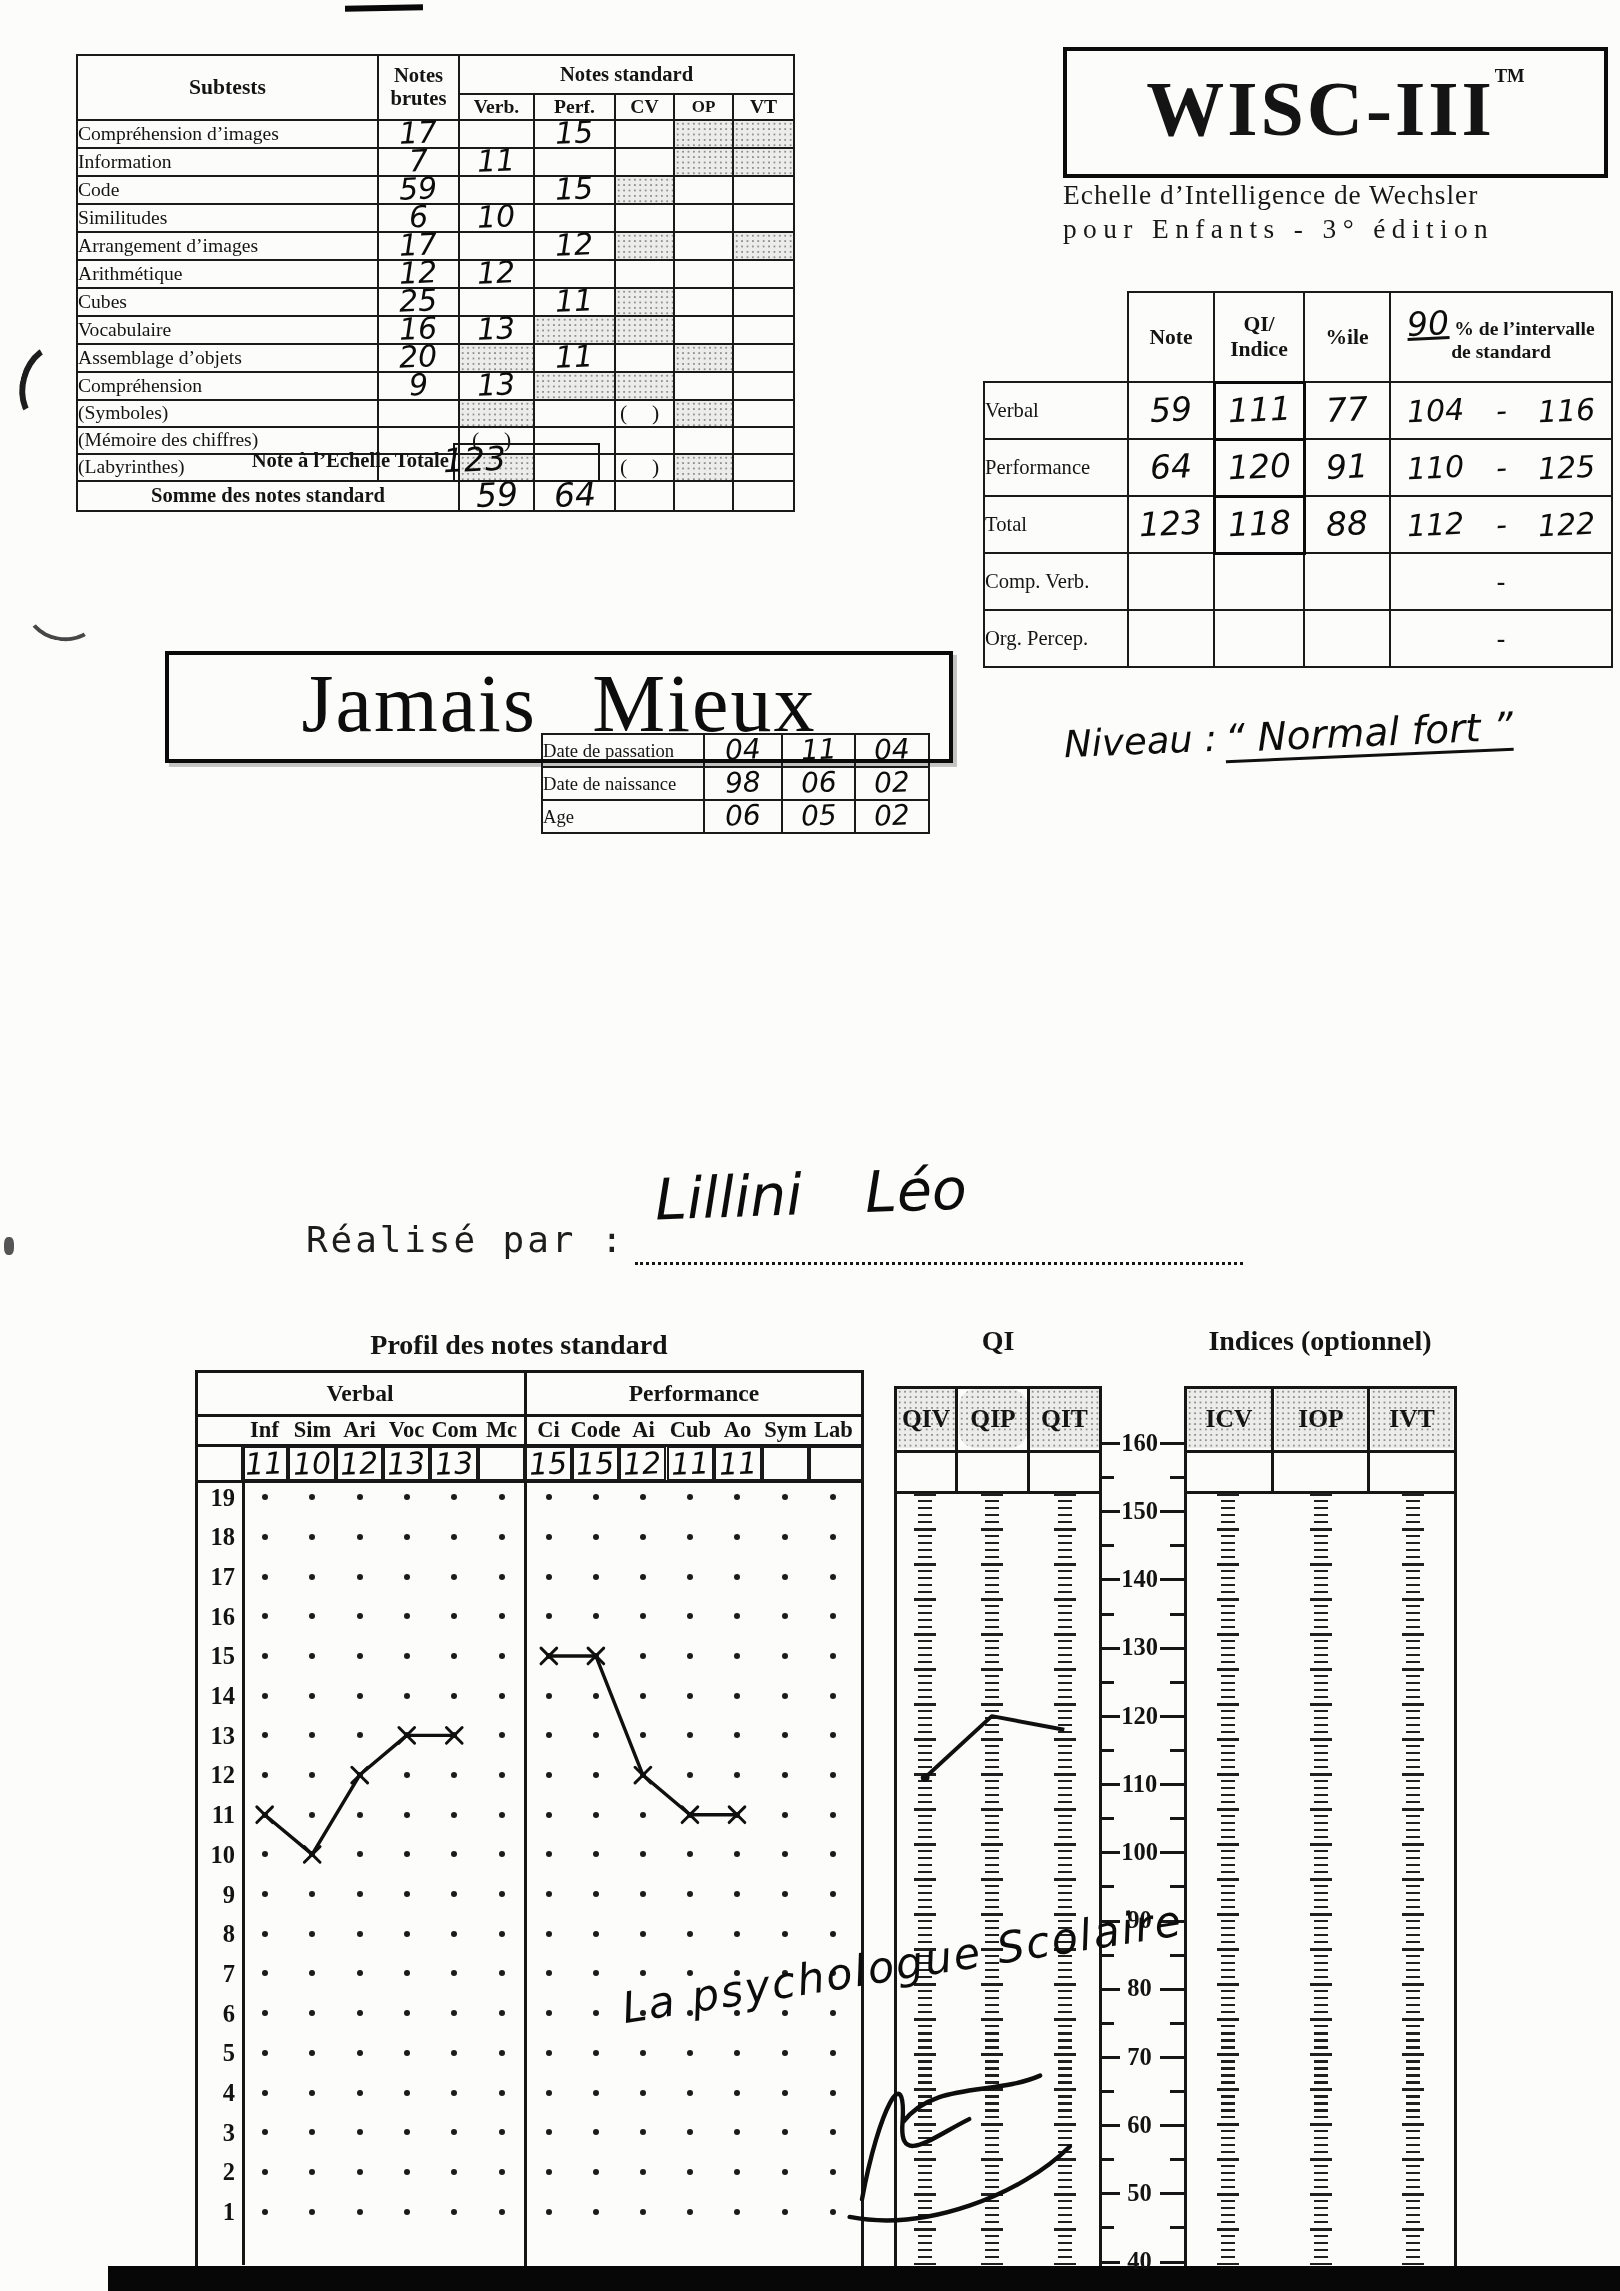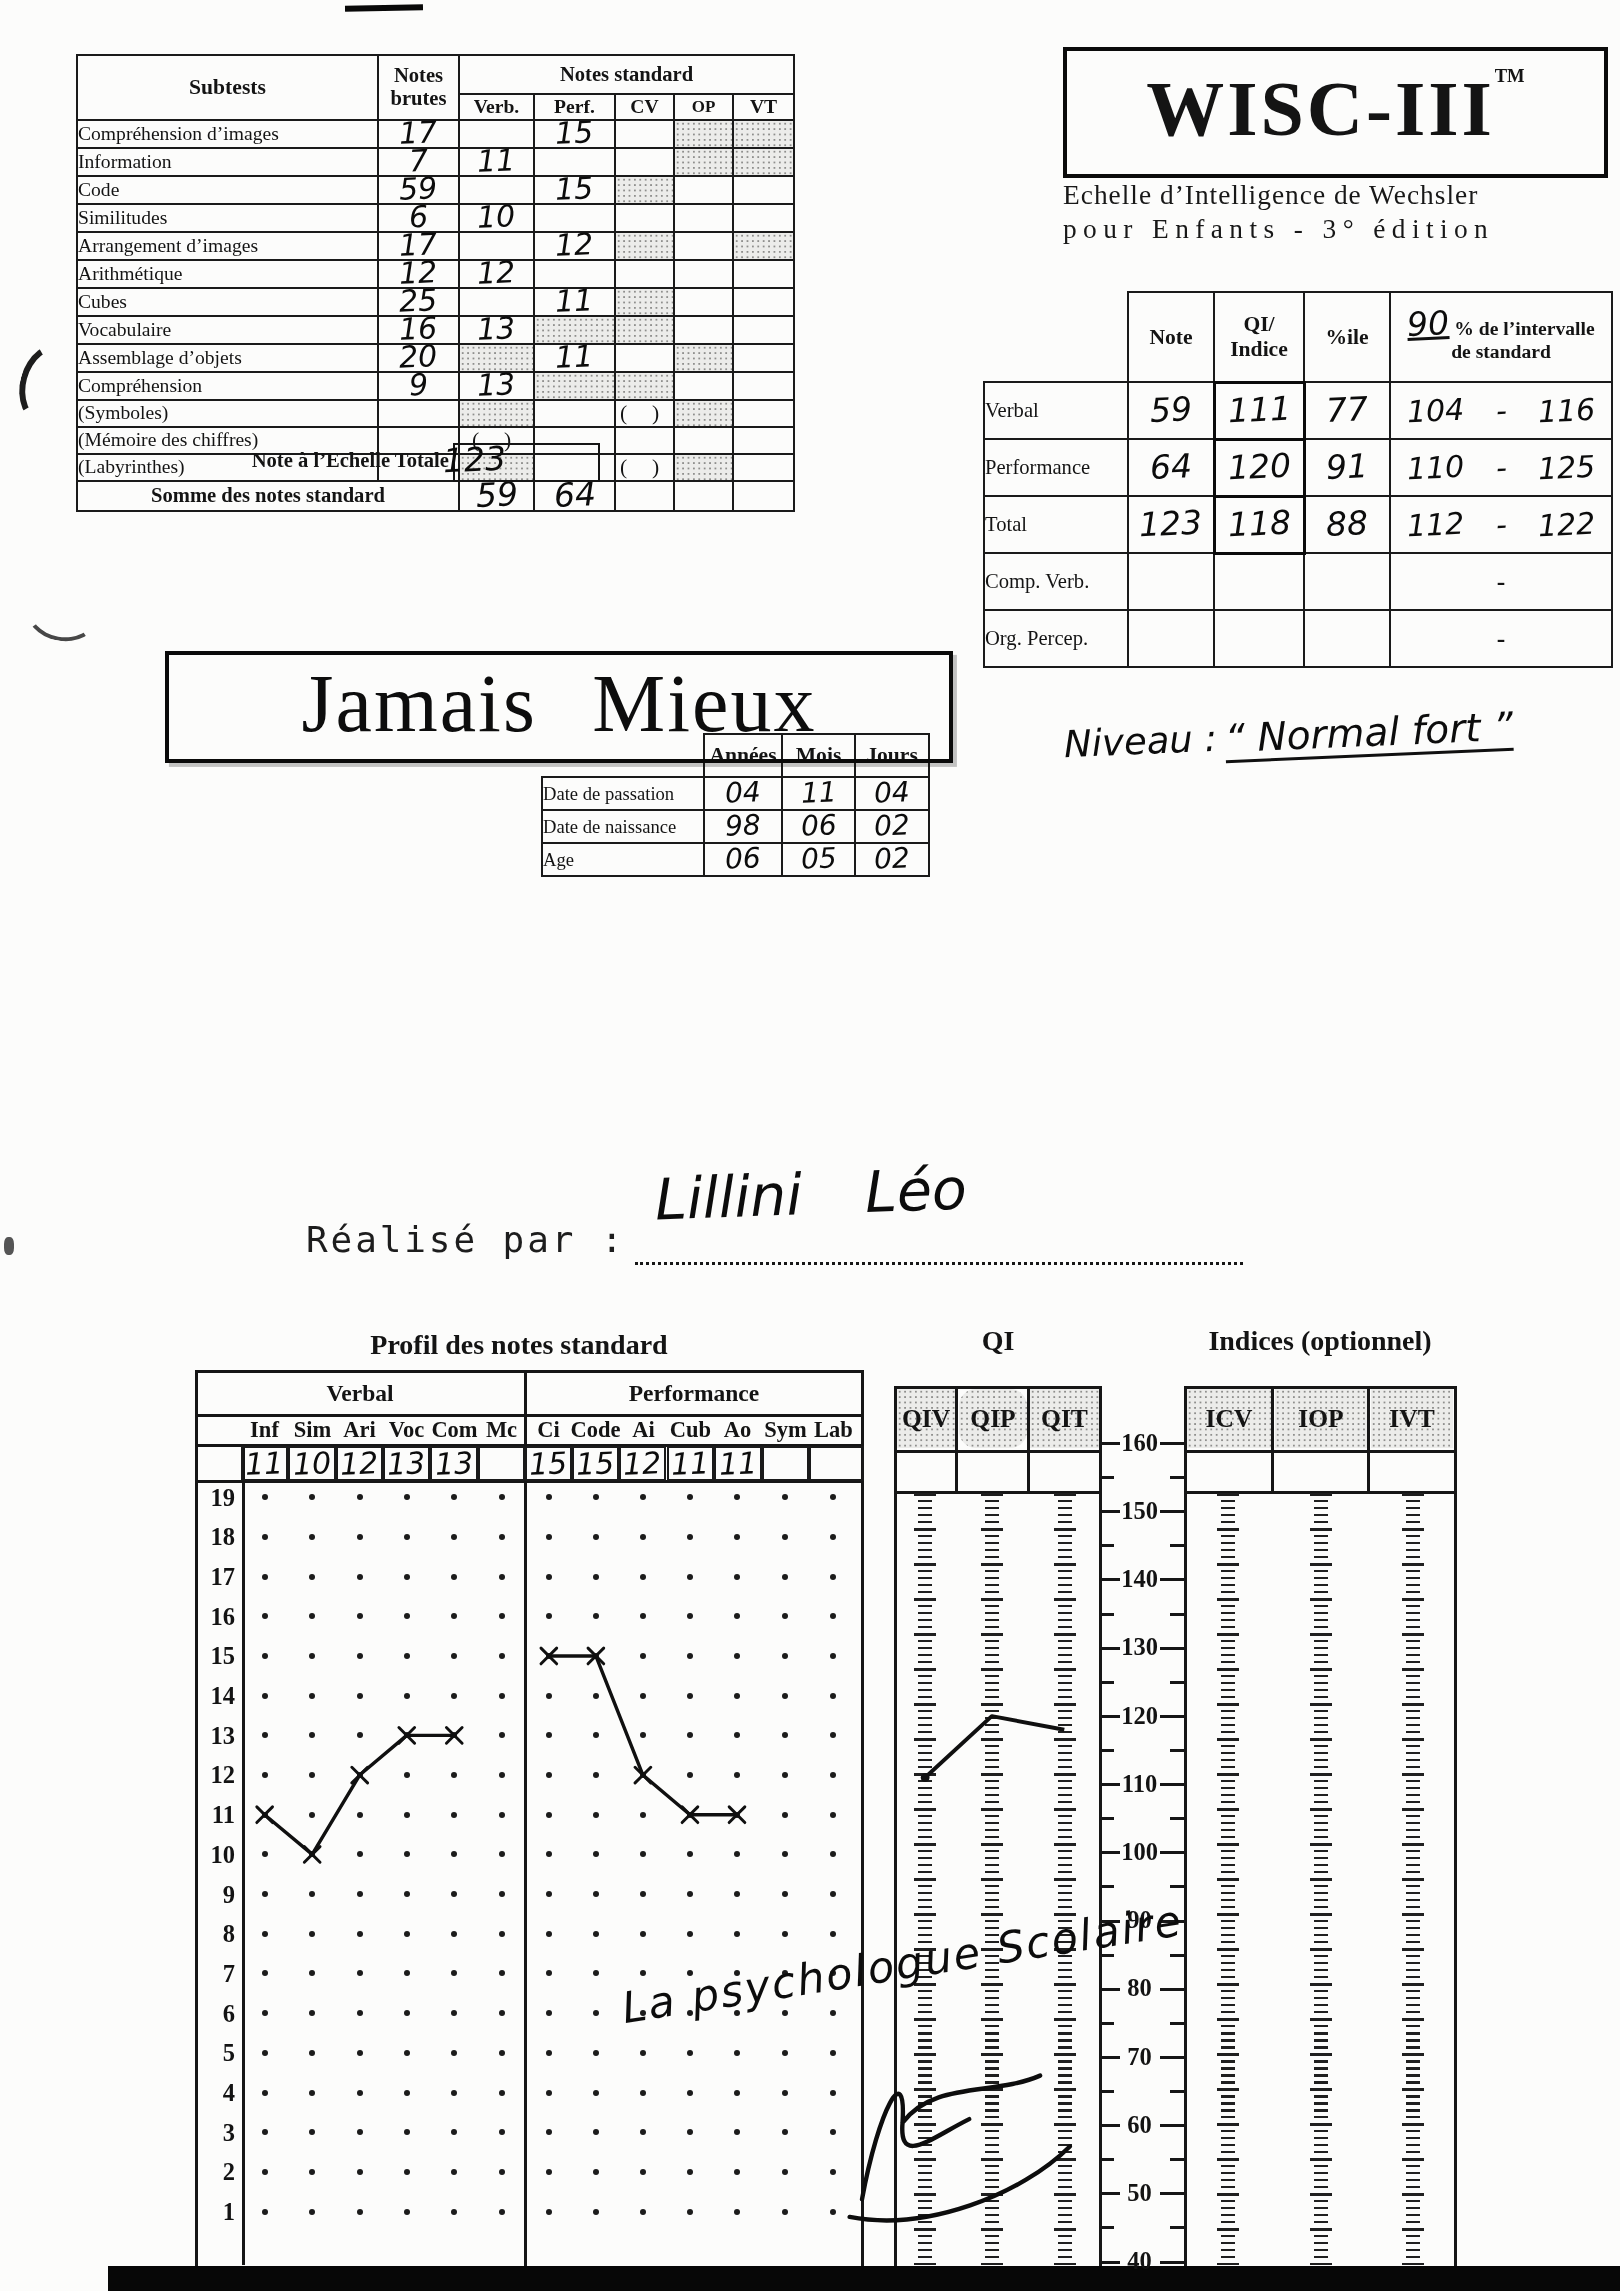--- a/index.html
+++ b/index.html
@@ -281,26 +281,20 @@
   <span class="abs hw uline" style="left:1225px;top:717px;font-size:39px;padding-bottom:5.9px;">“ Normal fort ”</span>
 
   <table class="t abs" style="left:541px;top:733px;width:387px;border:none;">
     <colgroup>
         <col style="width:162px">
         <col style="width:78px">
         <col style="width:73px">
         <col style="width:74px">
       </colgroup>
     <tbody>
-        <tr style="height:43px">
-      <th class="noB"></th>
-      <th class="hdr" style="font-size:21.6px;border-width:2.9px">Années</th>
-      <th class="hdr" style="font-size:21.6px;border-width:2.9px">Mois</th>
-      <th class="hdr" style="font-size:21.6px;border-width:2.9px">Jours</th>
-    </tr>
     <tr style="height:33px">
       <td class="lbl" style="font-size:18.6px;border-width:2.9px">Date de passation</td>
       <td class="ctr" style="border-width:2.9px"><span class="hw hw29">04</span></td>
       <td class="ctr" style="border-width:2.9px"><span class="hw hw29">11</span></td>
       <td class="ctr" style="border-width:2.9px"><span class="hw hw29">04</span></td>
     </tr>
     <tr style="height:33px">
       <td class="lbl" style="font-size:18.6px;border-width:2.9px">Date de naissance</td>
       <td class="ctr" style="border-width:2.9px"><span class="hw hw29">98</span></td>
       <td class="ctr" style="border-width:2.9px"><span class="hw hw29">06</span></td>

